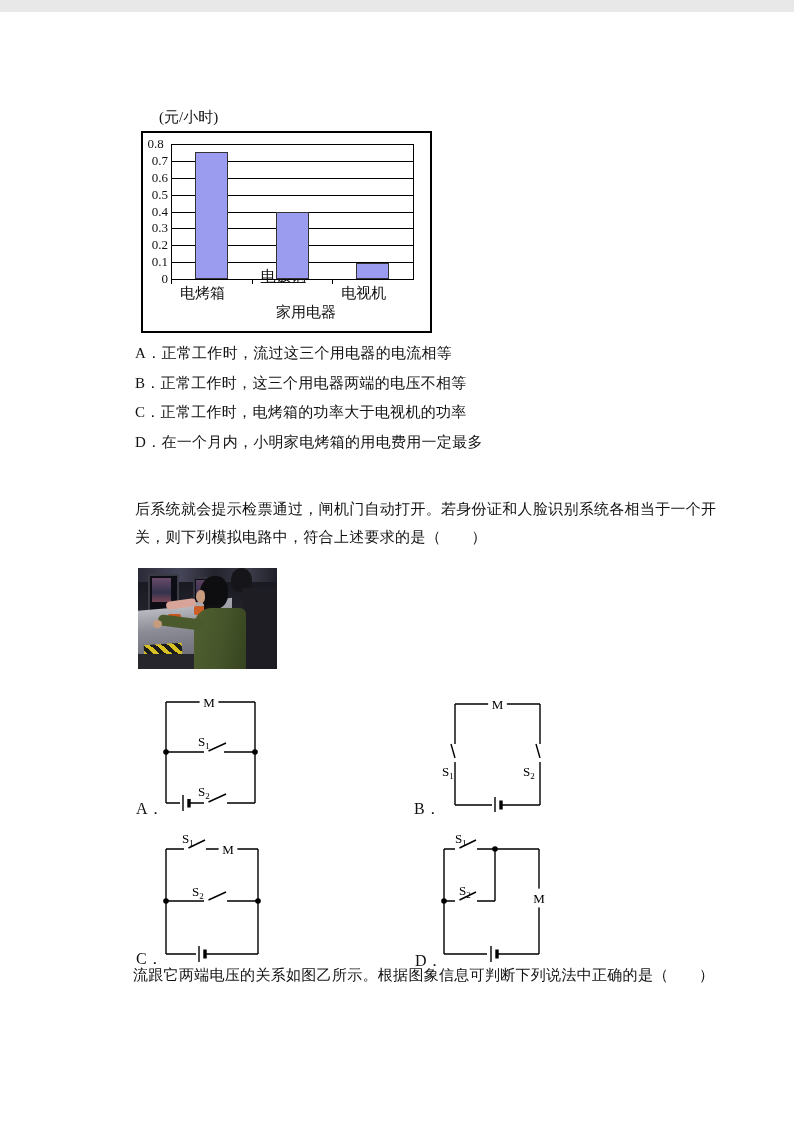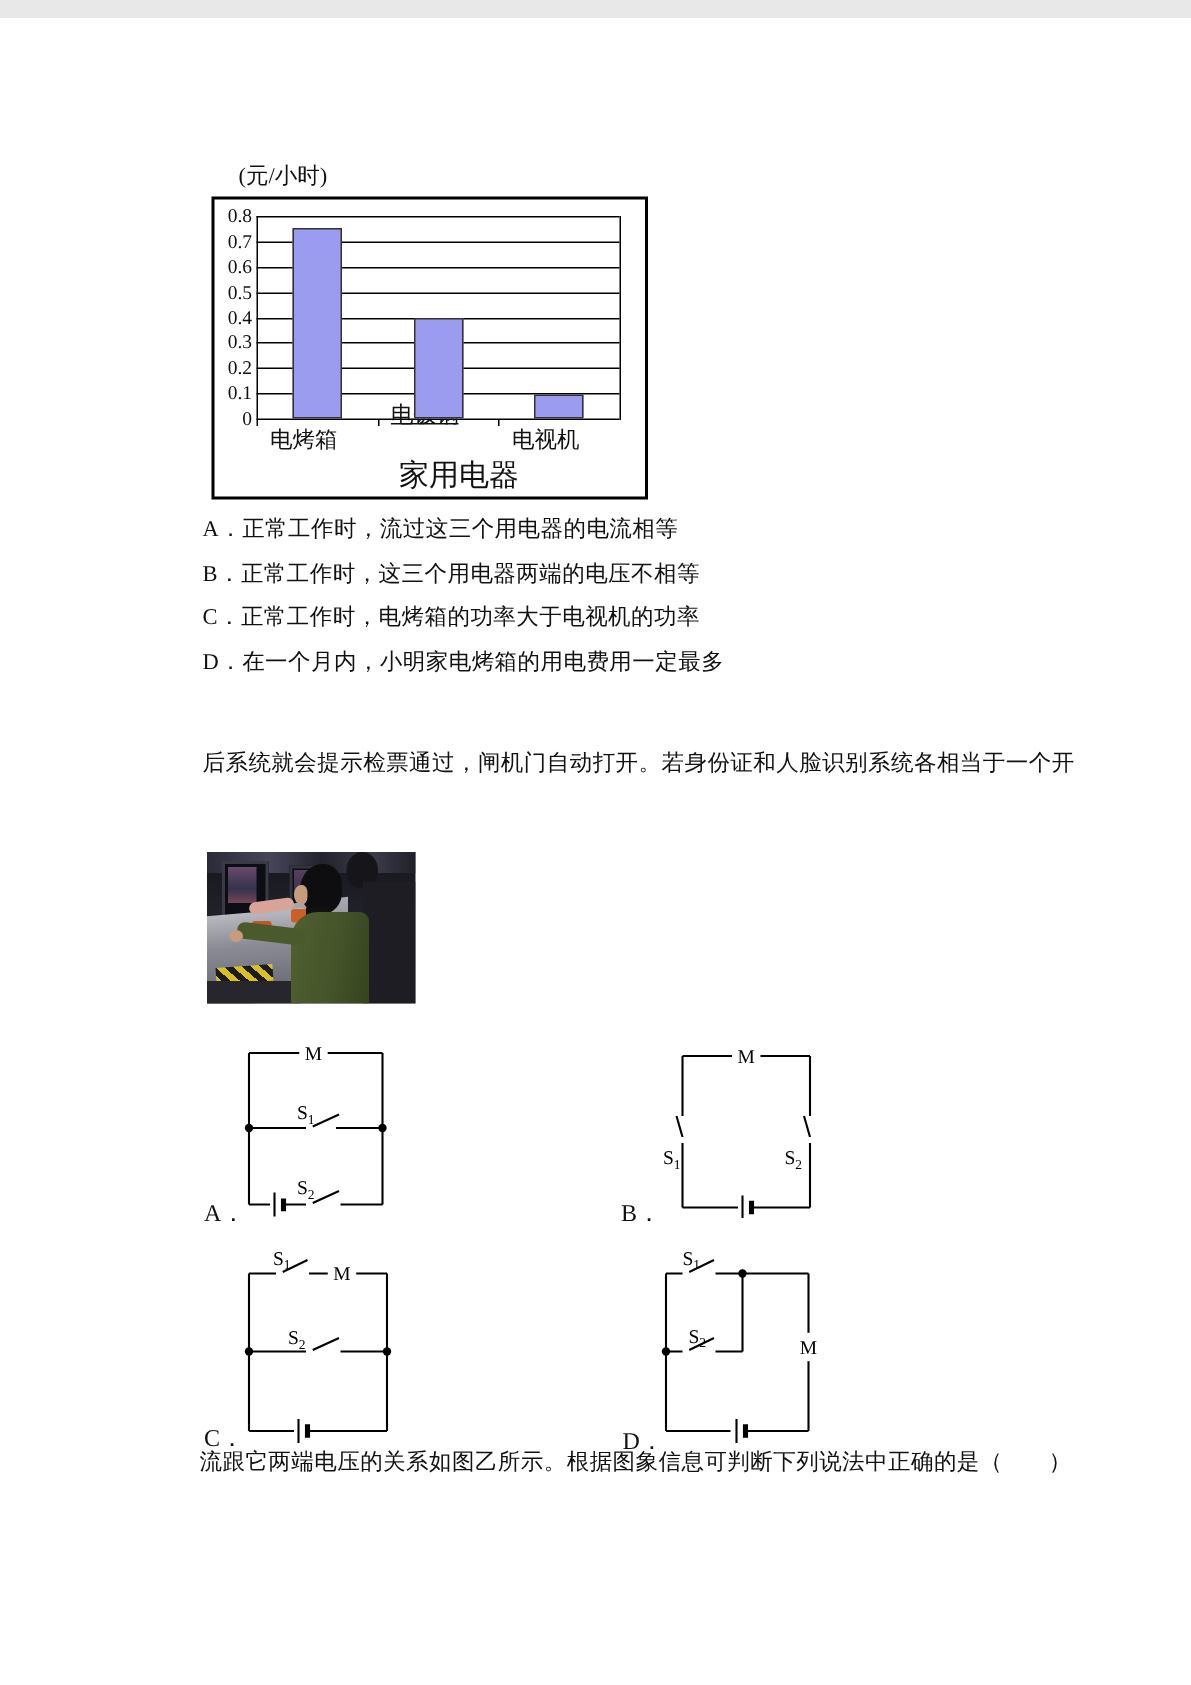--- a/index.html
+++ b/index.html
@@ -10,21 +10,21 @@
 
   
   #chart-title{position:absolute;left:159px;top:96px;font-size:15px;}
   #chart-box{position:absolute;left:141px;top:119px;width:287px;height:198px;
              border:2px solid #000;background:#fff;}
   .gridline{position:absolute;height:1px;background:#000;z-index:1;}
   .vline{position:absolute;width:1px;background:#000;z-index:1;}
   .ytick{position:absolute;width:25px;text-align:right;font-size:13px;line-height:15px;z-index:1;}
   .bar{position:absolute;box-sizing:border-box;border:1px solid #333;z-index:2;}
   .catlabel{position:absolute;font-size:15px;z-index:1;}
-  .xlabel{position:absolute;font-size:20px;text-align:center;z-index:1;}
+  .xlabel{position:absolute;font-size:15px;text-align:center;z-index:1;}
   .xtick{position:absolute;width:1px;height:4px;background:#000;z-index:1;}
 
   
   .circuit{position:absolute;}
   .circuit path,.circuit line{stroke:#000;fill:none;}
   .circuit text{font-family:"Liberation Serif","DejaVu Serif",serif;fill:#000;}
   .opt-letter{position:absolute;font-size:16px;}
 
   
   #photo{position:absolute;left:138px;top:556px;width:139px;height:101px;overflow:hidden;
@@ -47,41 +47,42 @@
       <div class="ytick" style="left: 0px; top: 87.375px;">0.3</div>
       <div class="gridline" style="left: 28px; top: 78.5px; width: 242px;"></div>
       <div class="ytick" style="left: 0px; top: 70.5px;">0.4</div>
       <div class="gridline" style="left: 28px; top: 61.625px; width: 242px;"></div>
       <div class="ytick" style="left: 0px; top: 53.625px;">0.5</div>
       <div class="gridline" style="left: 28px; top: 44.75px; width: 242px;"></div>
       <div class="ytick" style="left: 0px; top: 36.75px;">0.6</div>
       <div class="gridline" style="left: 28px; top: 27.875px; width: 242px;"></div>
       <div class="ytick" style="left: 0px; top: 19.875px;">0.7</div>
       <div class="gridline" style="left: 28px; top: 11px; width: 242px;"></div>
-      <div class="ytick" style="left: 0px; top: 3px;">0.8</div>
+      <div class="ytick" style="left: 0px; top: 3px; text-align: center;">0.8</div>
       <div class="gridline" style="left: 28px; top: 146px; width: 242px;"></div>
       <div class="vline" style="left: 28px; top: 11px; height: 140px;"></div>
       <div class="vline" style="left: 270px; top: 11px; height: 136px;"></div>
       <div class="bar" style="left: 51.8333px; top: 19.4375px; width: 33px; height: 126.562px; background: rgb(155, 155, 239); border-color: rgb(51, 51, 51);"></div>
       <div class="catlabel" style="left: 37px; top: 151px; width: 80.6667px;">电烤箱</div>
       <div class="bar" style="left: 132.5px; top: 78.5px; width: 33px; height: 67.5px; background: rgb(155, 155, 239); border-color: rgb(51, 51, 51);"></div>
       <div class="catlabel" style="left: 117.667px; top: 134px; width: 80.6667px; text-decoration: underline;">电饭锅</div>
       <div class="xtick" style="left: 108.667px; top: 147px;"></div>
       <div class="bar" style="left: 213.167px; top: 129.969px; width: 33px; height: 16.0312px; background: rgb(155, 155, 239); border-color: rgb(51, 51, 51);"></div>
       <div class="catlabel" style="left: 198.333px; top: 151px; width: 80.6667px;">电视机</div>
       <div class="xtick" style="left: 189.333px; top: 147px;"></div>
       <div class="xlabel" style="left: 42px; top: 170px; width: 242px;">家用电器</div>
     </div>
 
   <div class="txt" style="left:135px;top:332px;">A．正常工作时，流过这三个用电器的电流相等</div>
   <div class="txt" style="left:135px;top:362px;">B．正常工作时，这三个用电器两端的电压不相等</div>
   <div class="txt" style="left:135px;top:391px;">C．正常工作时，电烤箱的功率大于电视机的功率</div>
   <div class="txt" style="left:135px;top:421px;">D．在一个月内，小明家电烤箱的用电费用一定最多</div>
 
   <div class="txt" style="left:135px;top:488px;">后系统就会提示检票通过，闸机门自动打开。若身份证和人脸识别系统各相当于一个开</div>
+  <div class="txt" style="left:135px;top:516px;">关，则下列模拟电路中，符合上述要求的是（　　）</div>
 
   <div id="photo">
     <div style="left:0;top:0;width:139px;height:14px;background:linear-gradient(90deg,#2a2a38 0%,#46465a 30%,#23232d 55%,#3c3c4a 80%,#20202a 100%);"></div>
     <div style="left:10px;top:6px;width:27px;height:36px;background:#0d0d15;border:2px solid #3a3a44;"></div>
     <div style="left:14px;top:10px;width:19px;height:24px;background:linear-gradient(180deg,#6a4a6a,#33334d 60%,#774455);"></div>
     <div style="left:55px;top:9px;width:21px;height:28px;background:#0d0d15;border:2px solid #35353f;"></div>
     <div style="left:58px;top:12px;width:15px;height:19px;background:linear-gradient(180deg,#5a4060,#2c2c44);"></div>
     <div style="left:42px;top:33px;width:52px;height:52px;background:linear-gradient(180deg,#a8a8b0,#70707a);transform:skewY(-7deg);"></div>
     <div style="left:0;top:40px;width:64px;height:61px;background:linear-gradient(180deg,#b9b9c1 0%,#8c8c96 35%,#62626c 100%);transform:skewY(-5deg);"></div>
     <div style="left:56px;top:38px;width:12px;height:9px;background:#cc5e28;border-radius:2px;"></div>

